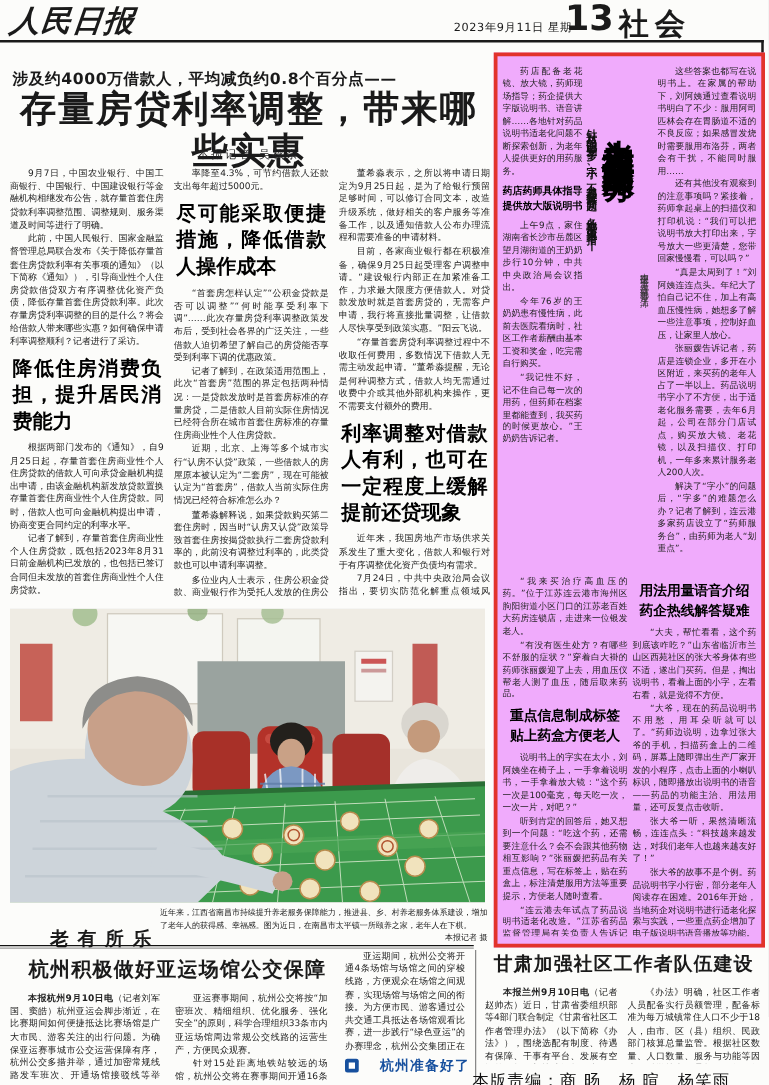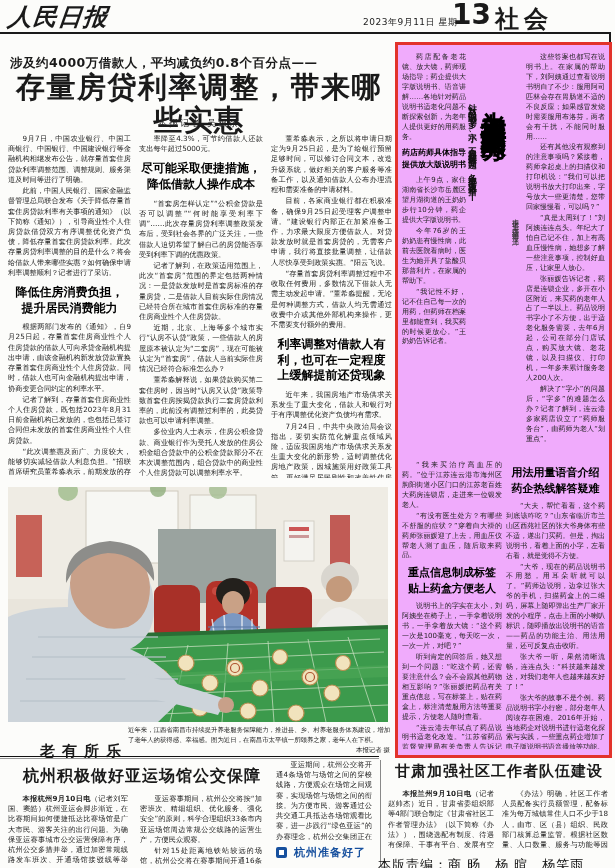--- a/index.html
+++ b/index.html
@@ -19,42 +19,42 @@
   
   .lead-kicker{left:10px;top:55px;width:380px;font-size:12.5px;font-weight:bold;letter-spacing:.5px;}
   .lead-headline{left:8px;top:71px;width:382px;text-align:center;font-size:29px;font-weight:900;
                  letter-spacing:1.5px;line-height:1.15;}
   .lead-byline{left:8px;top:117px;width:382px;text-align:center;font-size:9px;color:#222;letter-spacing:2px;}
   .body-text{font-size:7.2px;line-height:1.42;text-align:justify;color:#222;overflow:hidden;}
   .body-text p{margin:0 0 1px 0;text-indent:2em;}
   .col-a{left:8px;top:134px;width:123px;height:344px;}
   .col-b{left:139px;top:134px;width:124px;height:344px;}
   .col-c{left:271px;top:134px;width:121px;height:344px;}
-  .lead-subhead{font-size:12px;font-weight:bold;text-align:center;line-height:1.3;
+  .lead-subhead{font-size:16px;font-weight:bold;line-height:1.3;
                 margin:7px 2px 6px 2px;text-indent:0;color:#000;}
 
   
   .photo{left:8px;top:487px;width:380px;height:235px;background:#ddd;overflow:hidden;}
   .photo svg{display:block;}
   .cap-title{left:40px;top:742px;font-size:15px;font-weight:bold;font-family:"DejaVu Serif",serif;letter-spacing:7px;}
   .cap-text{left:128px;top:726px;width:262px;font-size:6.4px;line-height:1.5;text-align:justify;color:#222;}
   .cap-credit{text-align:right;margin-top:1px;}
 
   
   .bottom-rule{left:0;top:756px;width:379px;height:1px;background:#111;}
   .bottom-rule2{left:0;top:758px;width:379px;height:1px;background:#999;}
   .v-divider{left:380px;top:760px;width:1px;height:106px;background:#888;}
 
   
   .hz-headline{left:8px;top:766px;width:268px;text-align:center;font-size:16px;font-weight:bold;
                font-family:"DejaVu Serif",serif;letter-spacing:1px;}
   .hz-col1{left:8px;top:794px;width:120px;height:72px;}
   .hz-col2{left:140px;top:794px;width:122px;height:72px;}
   .hz-col3{left:276px;top:760px;width:96px;height:82px;}
-  .hz-logo{left:276px;top:845px;display:flex;align-items:center;gap:7px;}
+  .hz-logo{left:276px;top:845px;display:flex;align-items:center;gap:17px;}
   .hz-logo-mark{width:11px;height:11px;background:var(--logo-blue);position:relative;border-radius:2px;}
   .hz-logo-mark::after{content:"";position:absolute;left:3px;top:3px;width:5px;height:5px;background:#fff;}
   .hz-logo-text{font-size:11px;font-weight:900;color:var(--logo-blue);letter-spacing:1px;}
   .gs-headline{left:388px;top:762px;width:222px;text-align:center;font-size:15px;font-weight:bold;
                font-family:"DejaVu Serif",serif;letter-spacing:1px;}
   .gs-col1{left:388px;top:789px;width:106px;height:62px;}
   .gs-col2{left:502px;top:789px;width:106px;height:62px;}
   .editors{left:378px;top:856px;width:222px;text-align:left;font-size:13px;color:#111;letter-spacing:1px;}
 
   
@@ -247,22 +247,22 @@
   </section>
 
   <aside class="abs red-box">
     <div class="rb body-text rb-leftcol">
       <p>药店配备老花镜、放大镜，药师现场指导；药企提供大字版说明书、语音讲解……各地针对药品说明书适老化问题不断探索创新，为老年人提供更好的用药服务。</p>
       <div class="rb-sub">
         <div>药店药师具体指导</div>
         <div>提供放大版说明书</div>
       </div>
       <div>
-          <p>上午9点，家住湖南省长沙市岳麓区望月湖街道的王奶奶步行10分钟，药企提供大字版说明书。</p>
-          <p>今年76岁的王奶奶患有慢性病，此前去医院看病时，医生为她开具了盐酸贝那普利片，在家属的帮助下。</p>
+          <p>上午9点，家住湖南省长沙市岳麓区望月湖街道的王奶奶步行10分钟，中共中央政治局会议指出。</p>
+          <p>今年76岁的王奶奶患有慢性病，此前去医院看病时，社区工作者薪酬由基本工资和奖金，吃完需自行购买。</p>
           <p>“我记性不好，记不住自己每一次的用药，但药师在档案里都能查到，我买药的时候更放心。”王奶奶告诉记者。</p>
         </div>
     </div>
 
     <div class="rb rb-kicker">针对药品说明书字多、字小、不容易理解等问题，各地推出多项举措——</div>
     <div class="rb rb-title">为老年人提供更好的用药服务</div>
     <div class="rb rb-byline">本报记者 王云娜 姚雪青 王沛</div>
 
     <div class="rb body-text rb-rightcol">
         <p>这些答案也都写在说明书上。在家属的帮助下，刘阿姨通过查看说明书明白了不少：服用阿司匹林会存在胃肠道不适的不良反应；如果感冒发烧时需要服用布洛芬，两者会有干扰，不能同时服用……</p>

